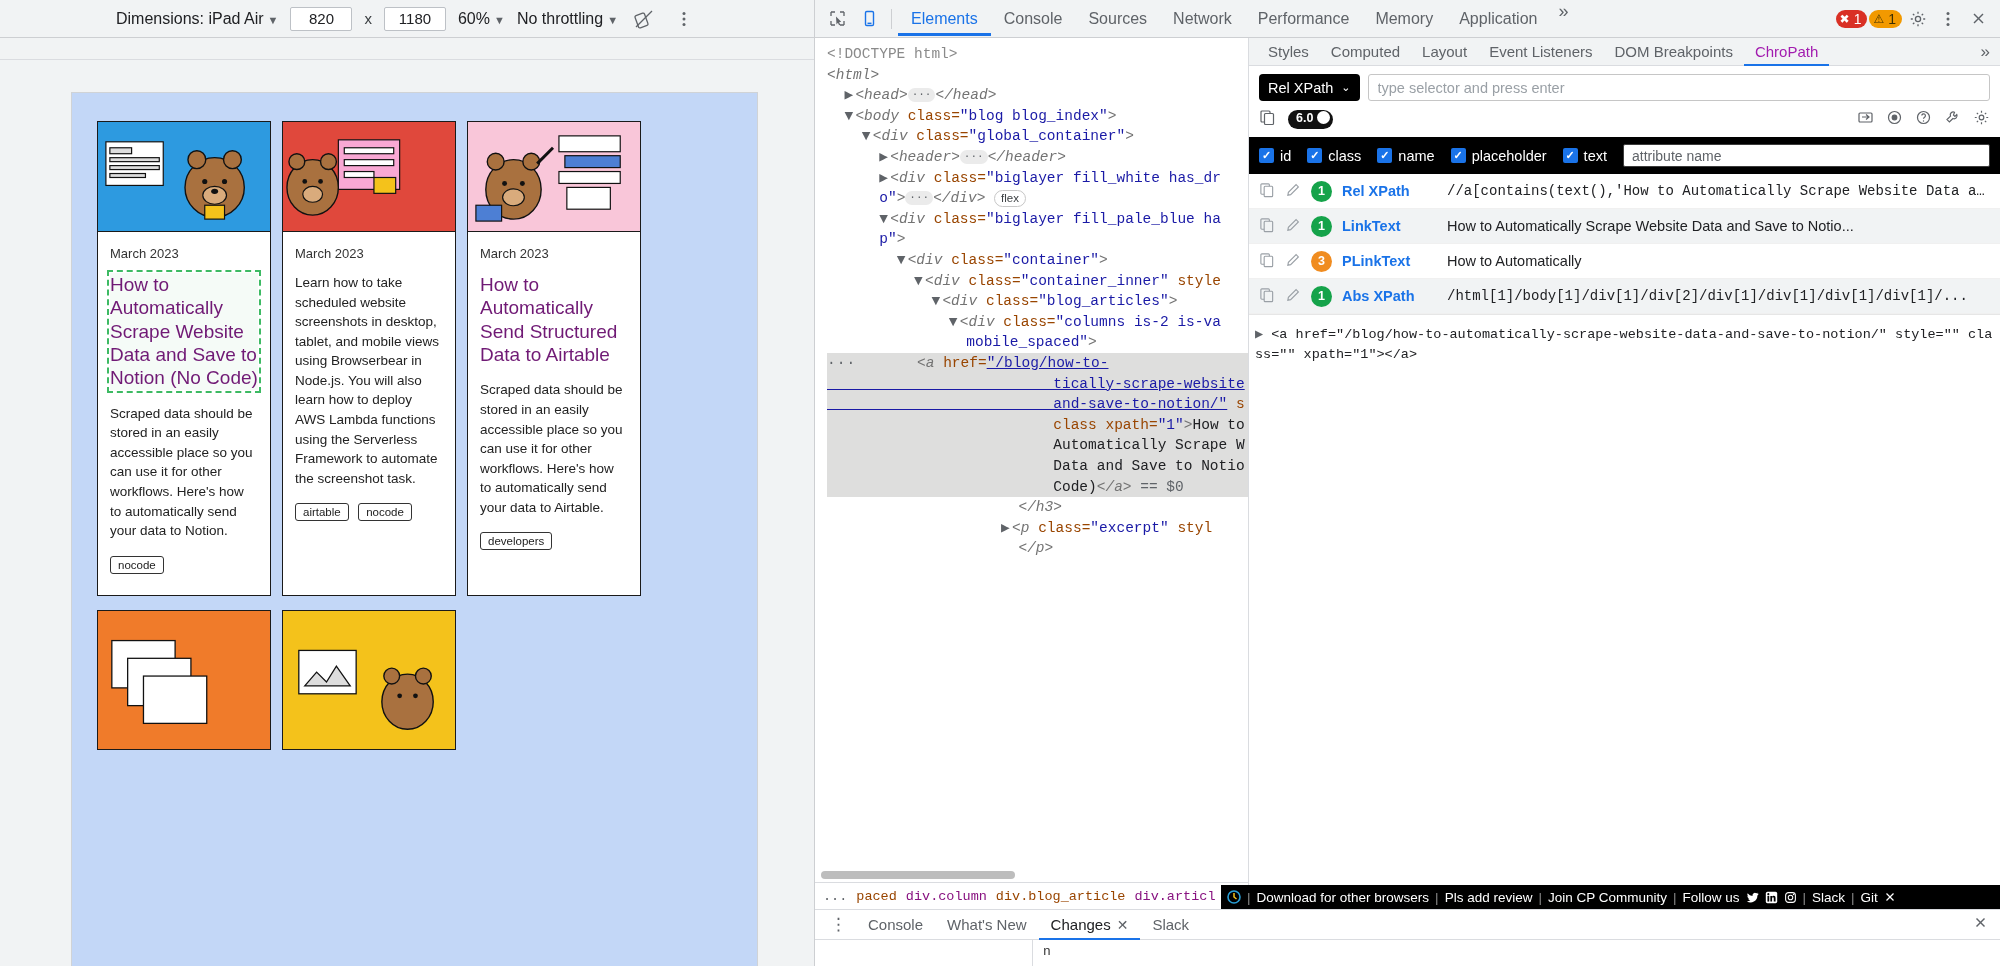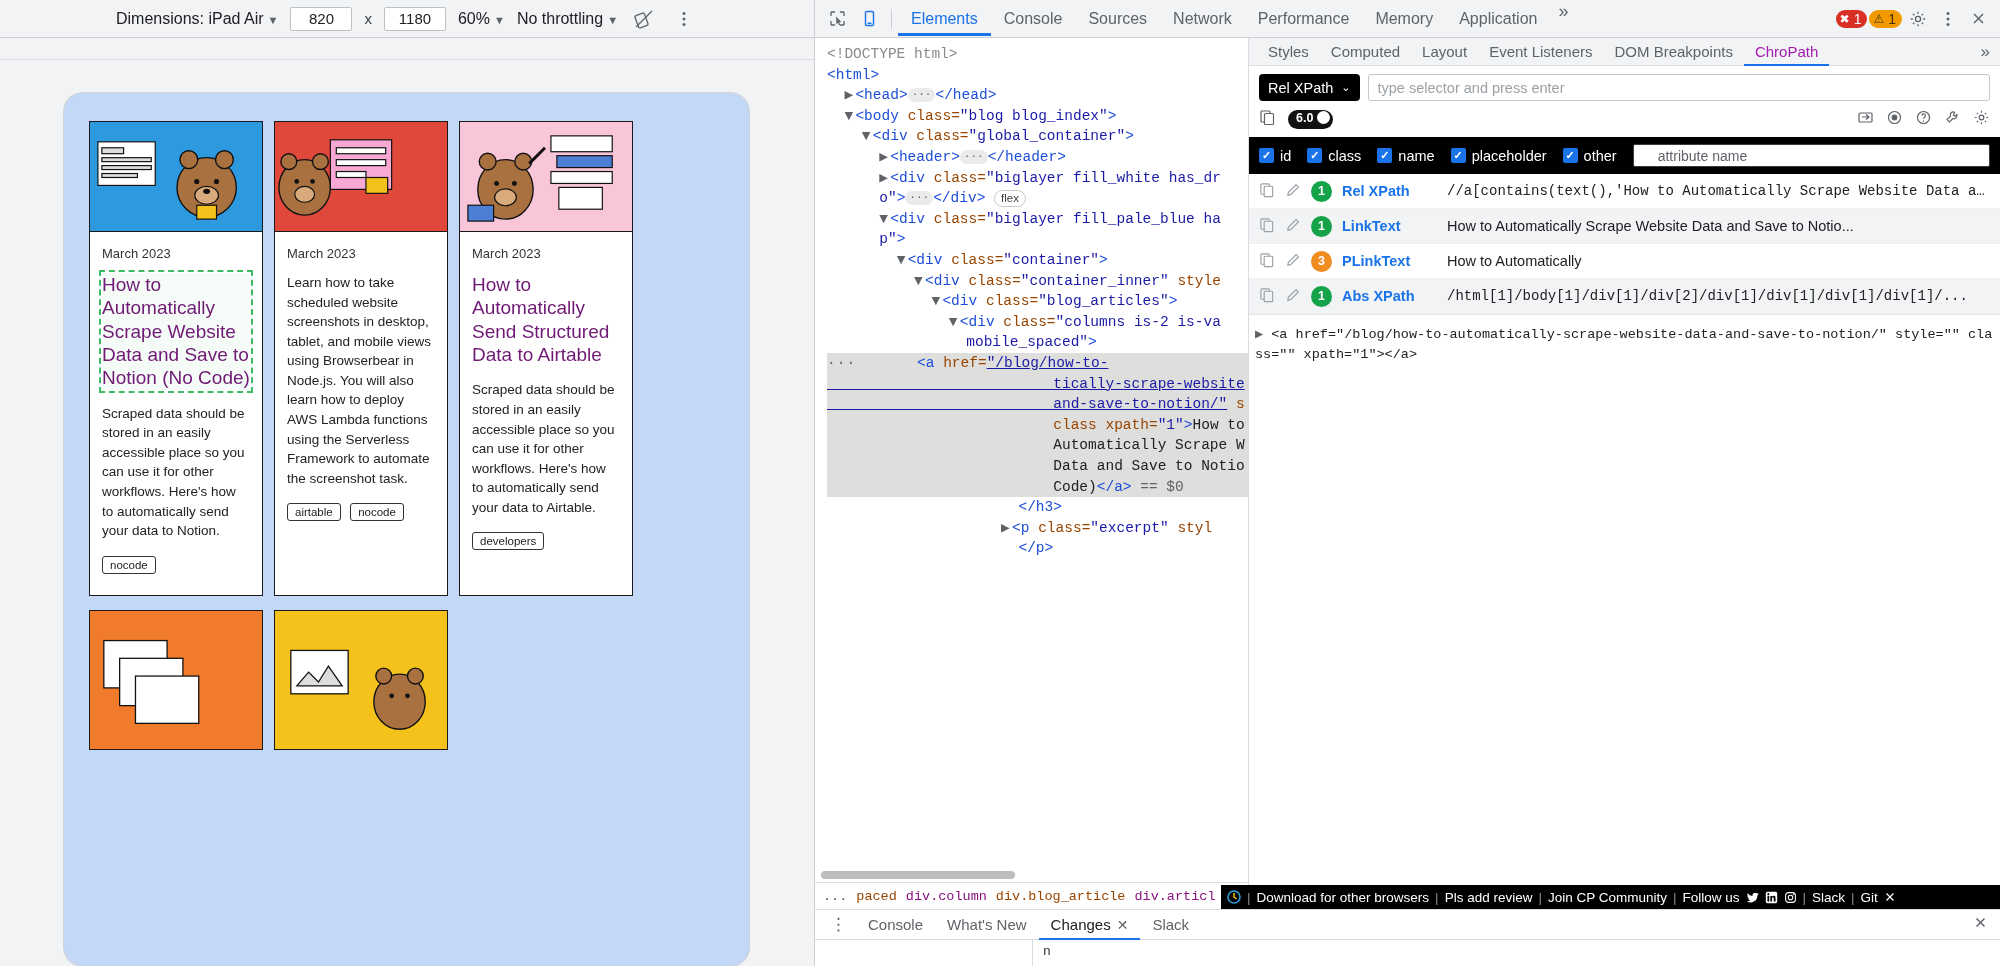--- a/index.html
+++ b/index.html
@@ -69,24 +69,23 @@
   
   .body-row { flex: 1; display: flex; min-height: 0; }
 
   
   .preview-pane {
     width: 815px; min-width: 815px; background: #f1f3f4; position: relative; overflow: hidden;
     border-right: 1px solid #cdcfd2;
   }
   .ruler-strip { height: 22px; background: #f1f3f4; border-bottom:1px solid #dadce0; }
   .viewport {
-    position: absolute; left: 64px; top: 55px; width: 685px; bottom: 0;
+    position: absolute; left: 72px; top: 55px; width: 685px; bottom: 0;
     background: #c3d7f7; overflow: hidden;
     box-shadow: 0 0 0 1px #d0d3d6;
-    border-radius: 19px;
   }
   .vp-inner { padding: 28px 25px 0 25px; }
   .cards-row { display: flex; gap: 11px; }
   .card {
     width: 174px; background: #fff; border: 1px solid #1a1a1a; overflow: hidden;
     display: flex; flex-direction: column;
   }
   .card-thumb { height: 110px; position: relative; overflow: hidden; border-bottom: 1px solid #1a1a1a;}
   .card-body { padding: 14px 12px 16px 12px; }
   .card-date { font-size: 13px; color: #333; margin-bottom: 12px; }
@@ -113,21 +112,21 @@
   
   .dom-panel {
     width: 434px; min-width: 434px; display: flex; flex-direction: column;
     border-right: 1px solid #dadce0; background: #fff; min-height: 0;
   }
   .dom-tree {
     flex: 1; overflow: hidden; padding: 6px 0 0 12px;
     font-family: "Liberation Mono", monospace; font-size: 14.5px; line-height: 20.6px;
     color: #202124; white-space: pre; position: relative;
   }
-  .tw { color: #1d4ed8; }   
+  .tw { color: #737373; font-style: italic; }   
   .an { color: #994500; }   
   .av { color: #1a1aa6; }   
   .tx { color: #202124; }   
   .cm { color: #8a8a8a; }   
   .lk { color: #1a1aa6; text-decoration: underline; }
   .arrow { color: #5f6368; display:inline-block; width: 11px; }
   .ellip {
     display:inline-block; background:#ebebeb; border-radius:8px; color:#5f6368;
     font-size:11px; line-height:10px; padding: 1px 4px 3px; vertical-align: middle;
   }
@@ -197,21 +196,21 @@
     background: #000; color: #fff; display: flex; align-items: center; gap: 16px;
     padding: 7px 10px; font-size: 14.5px;
   }
   .cbx {
     width: 15px; height: 15px; background: #1a73e8; border-radius: 2px; display:inline-flex;
     align-items:center; justify-content:center; color: #fff; font-size: 11px; font-weight:700;
   }
   .cb-group { display:flex; align-items:center; gap: 6px; cursor: pointer; }
   .cp-attrinput {
     margin-left: auto; flex: 1; max-width: 420px; height: 23px; background:#fff; border:1px solid #3c3c3c;
-    border-radius:2px; padding: 0 24px; font-size: 14px; color: #202124; outline:none;
+    border-radius:2px; padding: 0 8px; font-size: 14px; color: #202124; outline:none;
     font-family:"Liberation Sans", sans-serif;
   }
   .cp-attrinput::placeholder { color: #5f6368; }
 
   .cp-rows { flex: 0 0 auto; }
   .cp-row {
     display: flex; align-items: center; gap: 10px; padding: 6px 10px; font-size: 14.5px;
     border-bottom: 1px solid #f0f0f0; min-height: 35px;
   }
   .cp-row.alt { background: #f1f3f4; }
@@ -637,21 +636,21 @@
               <span class="cb-group">
                 <span class="cbx">✓</span>
                 <span>name</span>
               </span>
               <span class="cb-group">
                 <span class="cbx">✓</span>
                 <span>placeholder</span>
               </span>
               <span class="cb-group">
                 <span class="cbx">✓</span>
-                <span>other</span>
+                <span>text</span>
               </span>
               <input class="cp-attrinput" placeholder="attribute name" style="">
             </div>
 
             <div class="cp-rows">
               <div class="cp-row">
                 <span class="cp-copy"><svg width="16" height="16" viewBox="0 0 17 17" fill="none" stroke="#9aa0a6" stroke-width="1.2">
                       <rect x="2" y="2" width="9" height="11" rx="1"></rect>
                       <rect x="5.5" y="4.5" width="9" height="11" rx="1" fill="#fff"></rect>
                     </svg></span>

